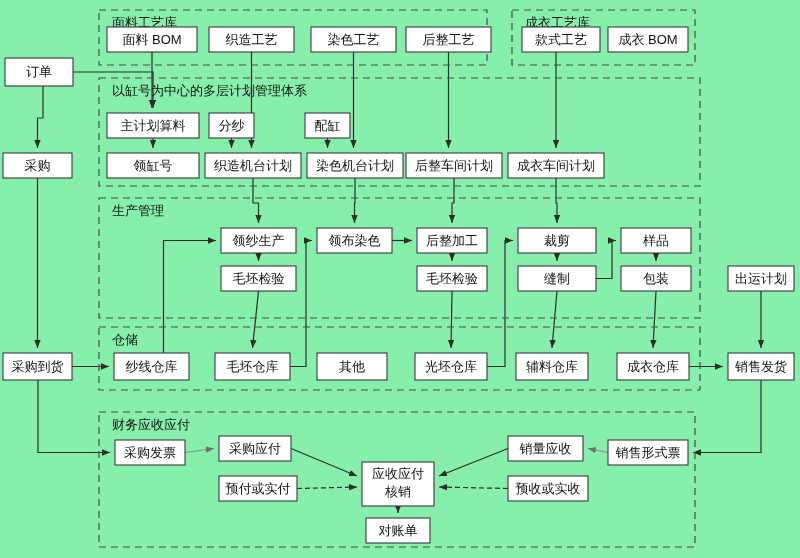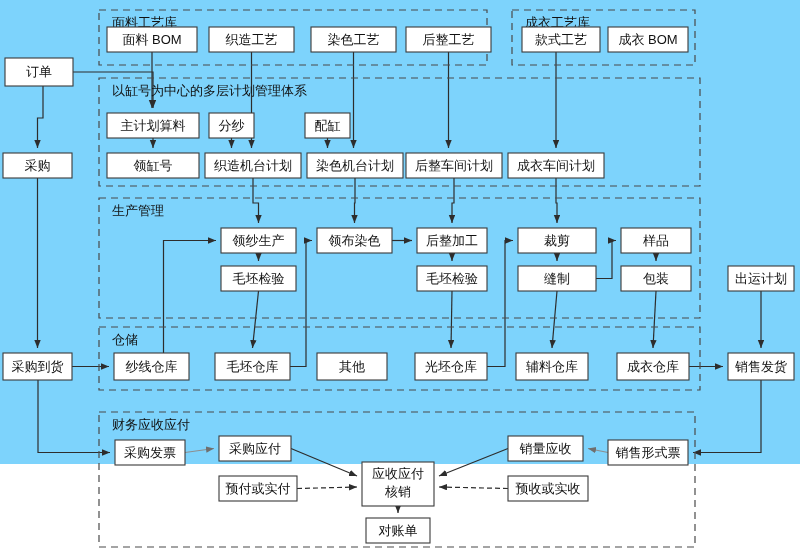--- a/index.html
+++ b/index.html
@@ -1,18 +1,18 @@
 <!DOCTYPE html>
 <html><head>
 <meta charset="utf-8">
 <style>
   html,body{margin:0;padding:0;background:#ffffff;}
   body{width:800px;height:558px;overflow:hidden;
        font-family:"Liberation Sans","DejaVu Sans",sans-serif;}
-  #stage{position:relative;width:800px;height:464px;background:#7dd3fc;}
+  #stage{position:relative;width:800px;height:558px;background:#86efac;}
   svg{position:absolute;left:0;top:0;width:800px;height:558px;}
   .grp-label{font-size:13px;fill:#111;font-family:"Liberation Sans","DejaVu Sans",sans-serif;}
   .box-label{font-size:13px;fill:#111;font-family:"Liberation Sans","DejaVu Sans",sans-serif;
              text-anchor:middle;dominant-baseline:middle;}
   .nodebox{fill:#ffffff;stroke:#3a3a3a;stroke-width:1.1;}
   .group{fill:none;stroke:#4a4a4a;stroke-width:1.2;stroke-dasharray:7 5;}
   .edge{fill:none;stroke:#2d2d2d;stroke-width:1.2;}
   .edge-light{fill:none;stroke:#8e8e8e;stroke-width:1.2;}
   .edge-dash{fill:none;stroke:#2d2d2d;stroke-width:1.2;stroke-dasharray:5 3;}
 </style>

